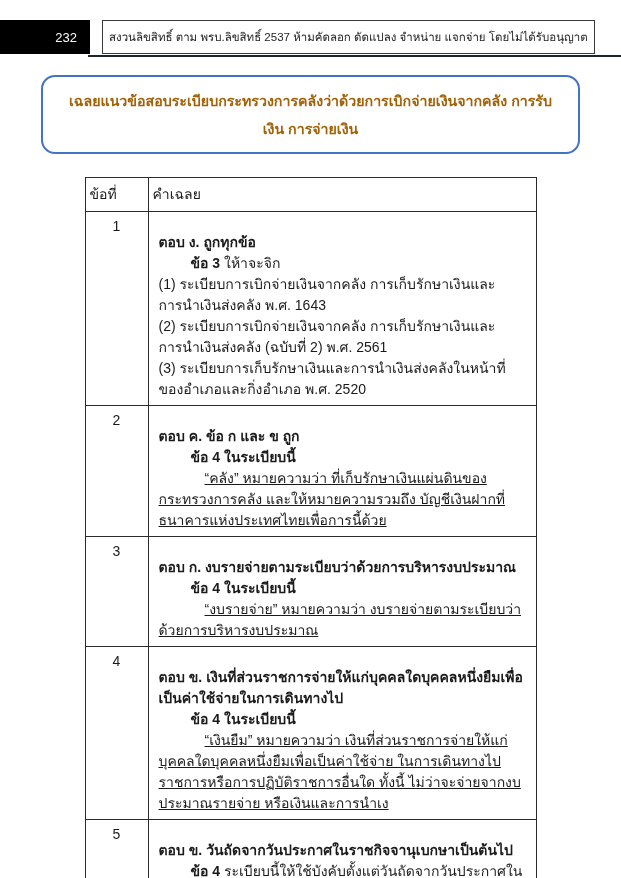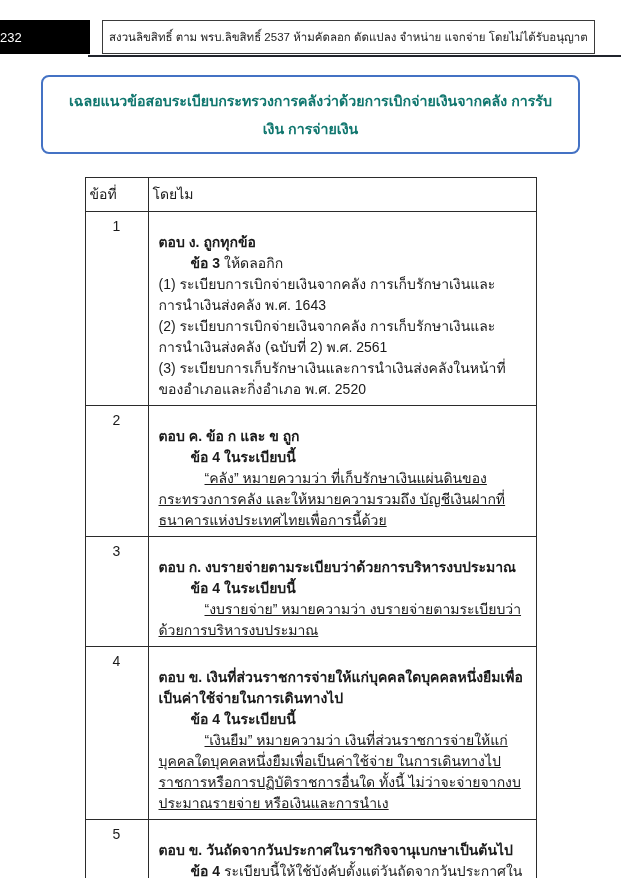--- a/index.html
+++ b/index.html
@@ -16,21 +16,21 @@
 
   
   .header { position: relative; padding-top: 20px; }
   .header-row { display: flex; align-items: stretch; height: 34px; }
   .pageno-box {
     width: 90px;
     background: #000000;
     color: #ffffff;
     display: flex;
     align-items: center;
-    justify-content: flex-start;
+    justify-content: flex-end;
     padding-right: 13px;
     font-size: 13px;
   }
   .copyright-box {
     margin-left: 12px;
     border: 1.3px solid #3a3a3a;
     display: flex;
     align-items: center;
     padding: 0 6px;
     font-size: 11.5px;
@@ -41,27 +41,27 @@
     margin-left: 88px;
     border-top: 2px solid #20242c;
     margin-top: 1px;
   }
 
   
   .title-box {
     width: 539px;
     margin: 18px auto 0;
     border: 2px solid #4472c4;
-    border-radius: 8px;
+    border-radius: 14px;
     padding: 11px 16px 9px;
     text-align: center;
     font-weight: bold;
     font-size: 14.2px;
     line-height: 1.95;
-    color: #0f766e;
+    color: #a16207;
   }
 
   
   table.answers {
     width: 452px;
     margin: 23px auto 0;
     border-collapse: collapse;
     font-size: 14px;
     line-height: 21px;
   }
@@ -105,29 +105,29 @@
 </div>
 
 <div class="title-box">
   <div>เฉลยแนวข้อสอบระเบียบกระทรวงการคลังว่าด้วยการเบิกจ่ายเงินจากคลัง การรับเงิน การจ่ายเงิน</div>
 </div>
 
 <table class="answers">
   <thead>
     <tr>
       <th class="col-no-h">ข้อที่</th>
-      <th>โดยไม</th>
+      <th>คำเฉลย</th>
     </tr>
   </thead>
   <tbody>
       <tr>
         <td class="col-no">1</td>
         <td class="col-ans">
           <p class="line l-answer"><span class="b">ตอบ ง. ถูกทุกข้อ</span></p>
-          <p class="line l-clause"><span class="b">ข้อ 3 </span><span>ให้ดลอกิก</span></p>
+          <p class="line l-clause"><span class="b">ข้อ 3 </span><span>ให้าจะจิก</span></p>
           <p class="line l-plain"><span>(1) ระเบียบการเบิกจ่ายเงินจากคลัง การเก็บรักษาเงินและการนำเงินส่งคลัง พ.ศ. 1643</span></p>
           <p class="line l-plain"><span>(2) ระเบียบการเบิกจ่ายเงินจากคลัง การเก็บรักษาเงินและการนำเงินส่งคลัง (ฉบับที่ 2) พ.ศ. 2561</span></p>
           <p class="line l-plain"><span>(3) ระเบียบการเก็บรักษาเงินและการนำเงินส่งคลังในหน้าที่ของอำเภอและกิ่งอำเภอ พ.ศ. 2520</span></p>
         </td>
       </tr>
       <tr>
         <td class="col-no">2</td>
         <td class="col-ans">
           <p class="line l-answer"><span class="b">ตอบ ค. ข้อ ก และ ข ถูก</span></p>
           <p class="line l-clause"><span class="b">ข้อ 4 ในระเบียบนี้</span></p>

